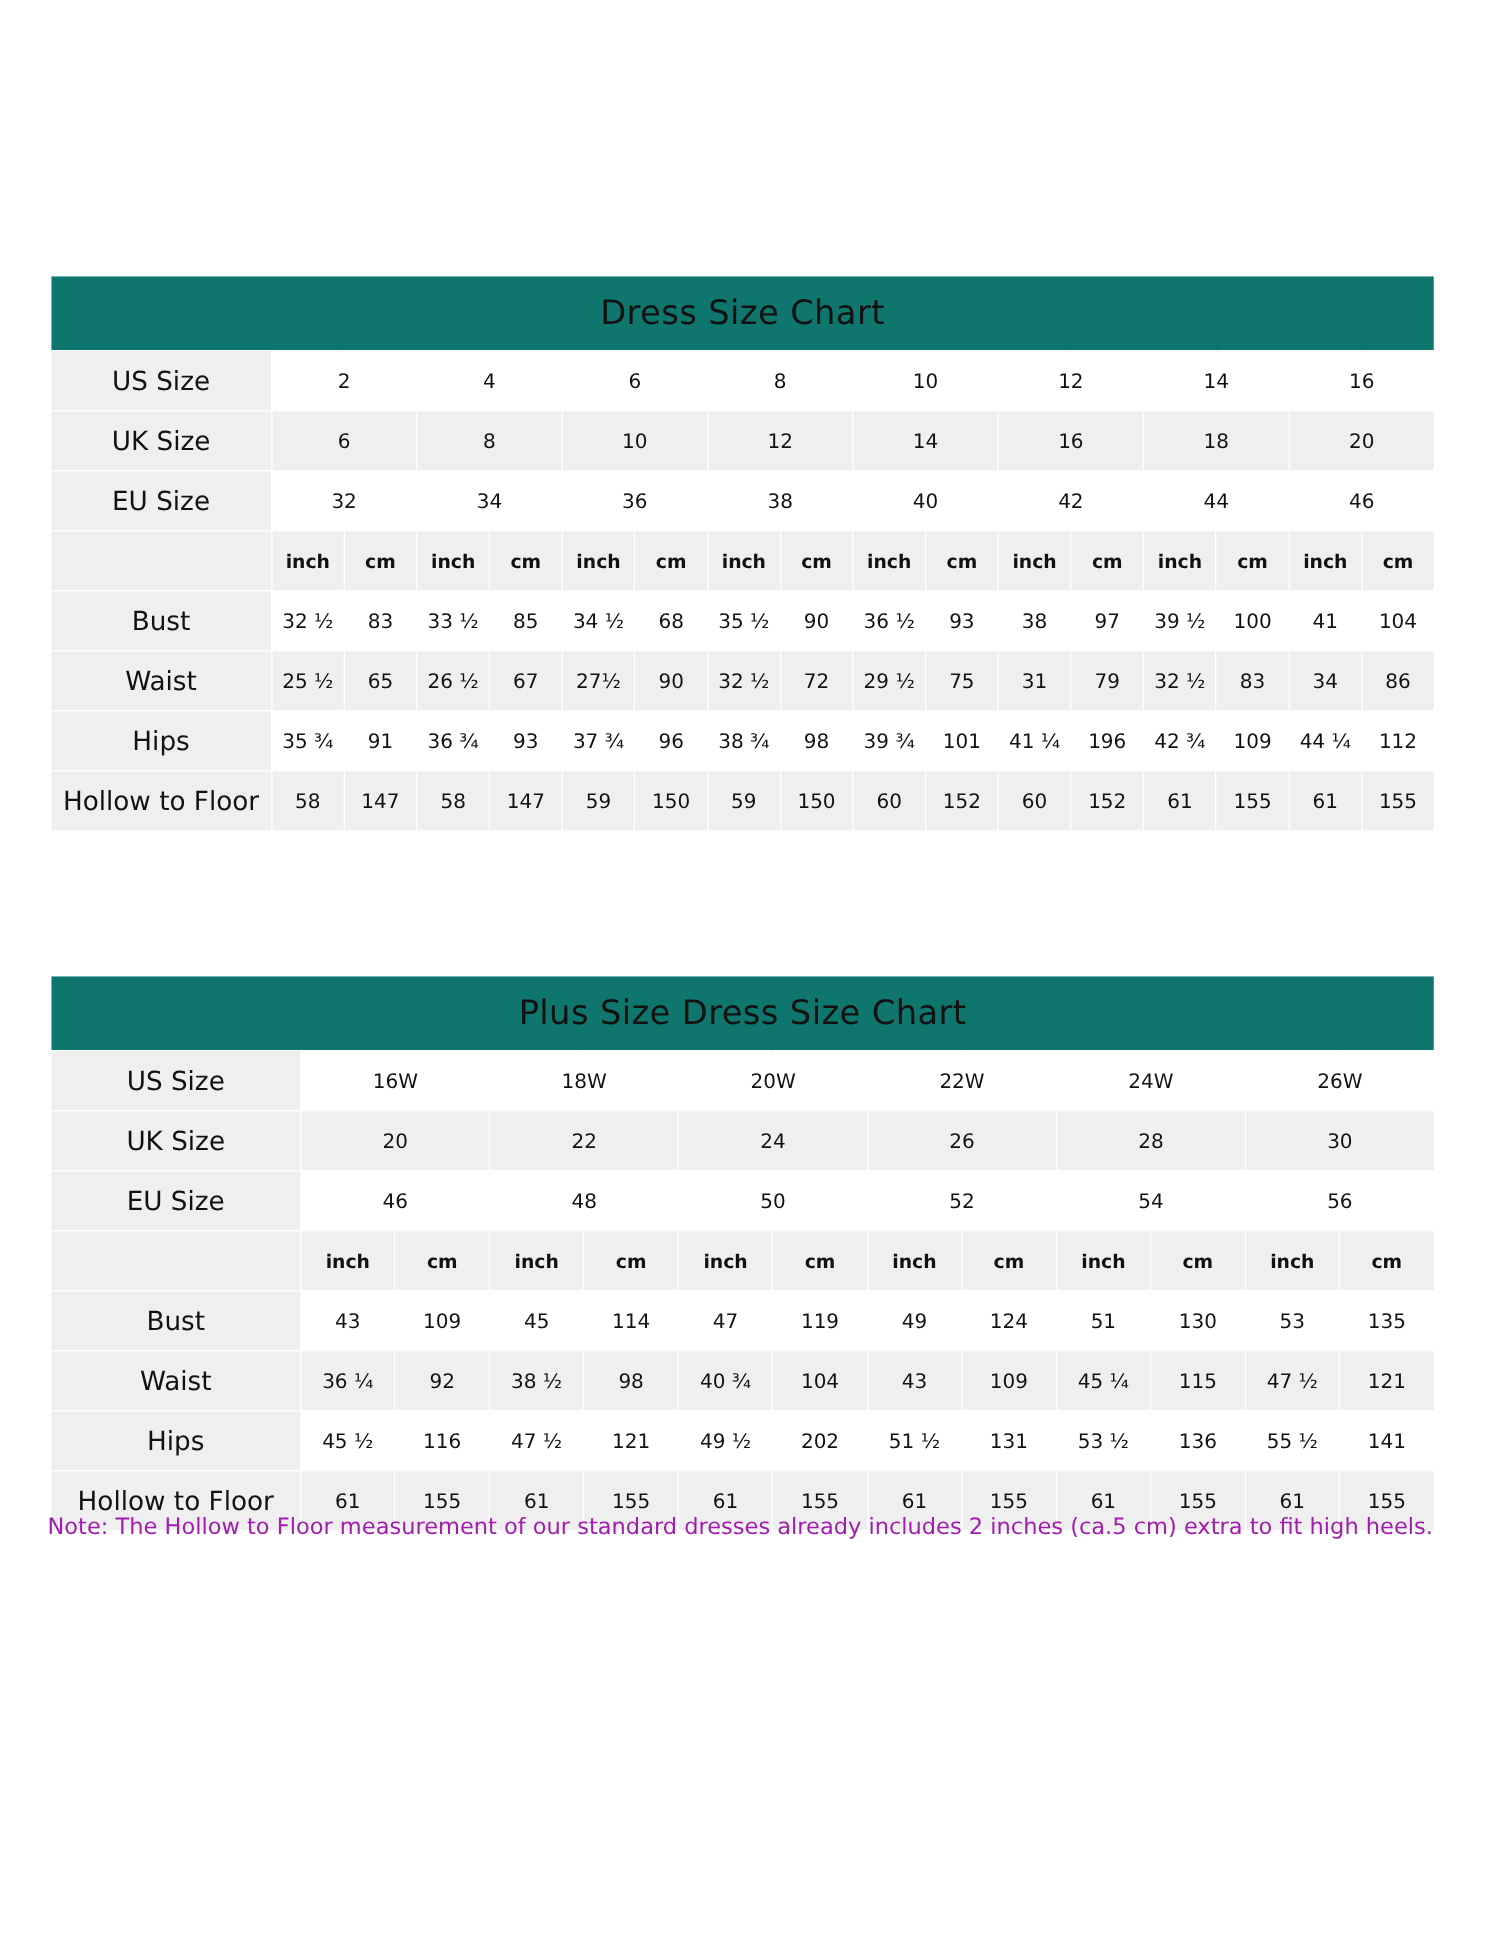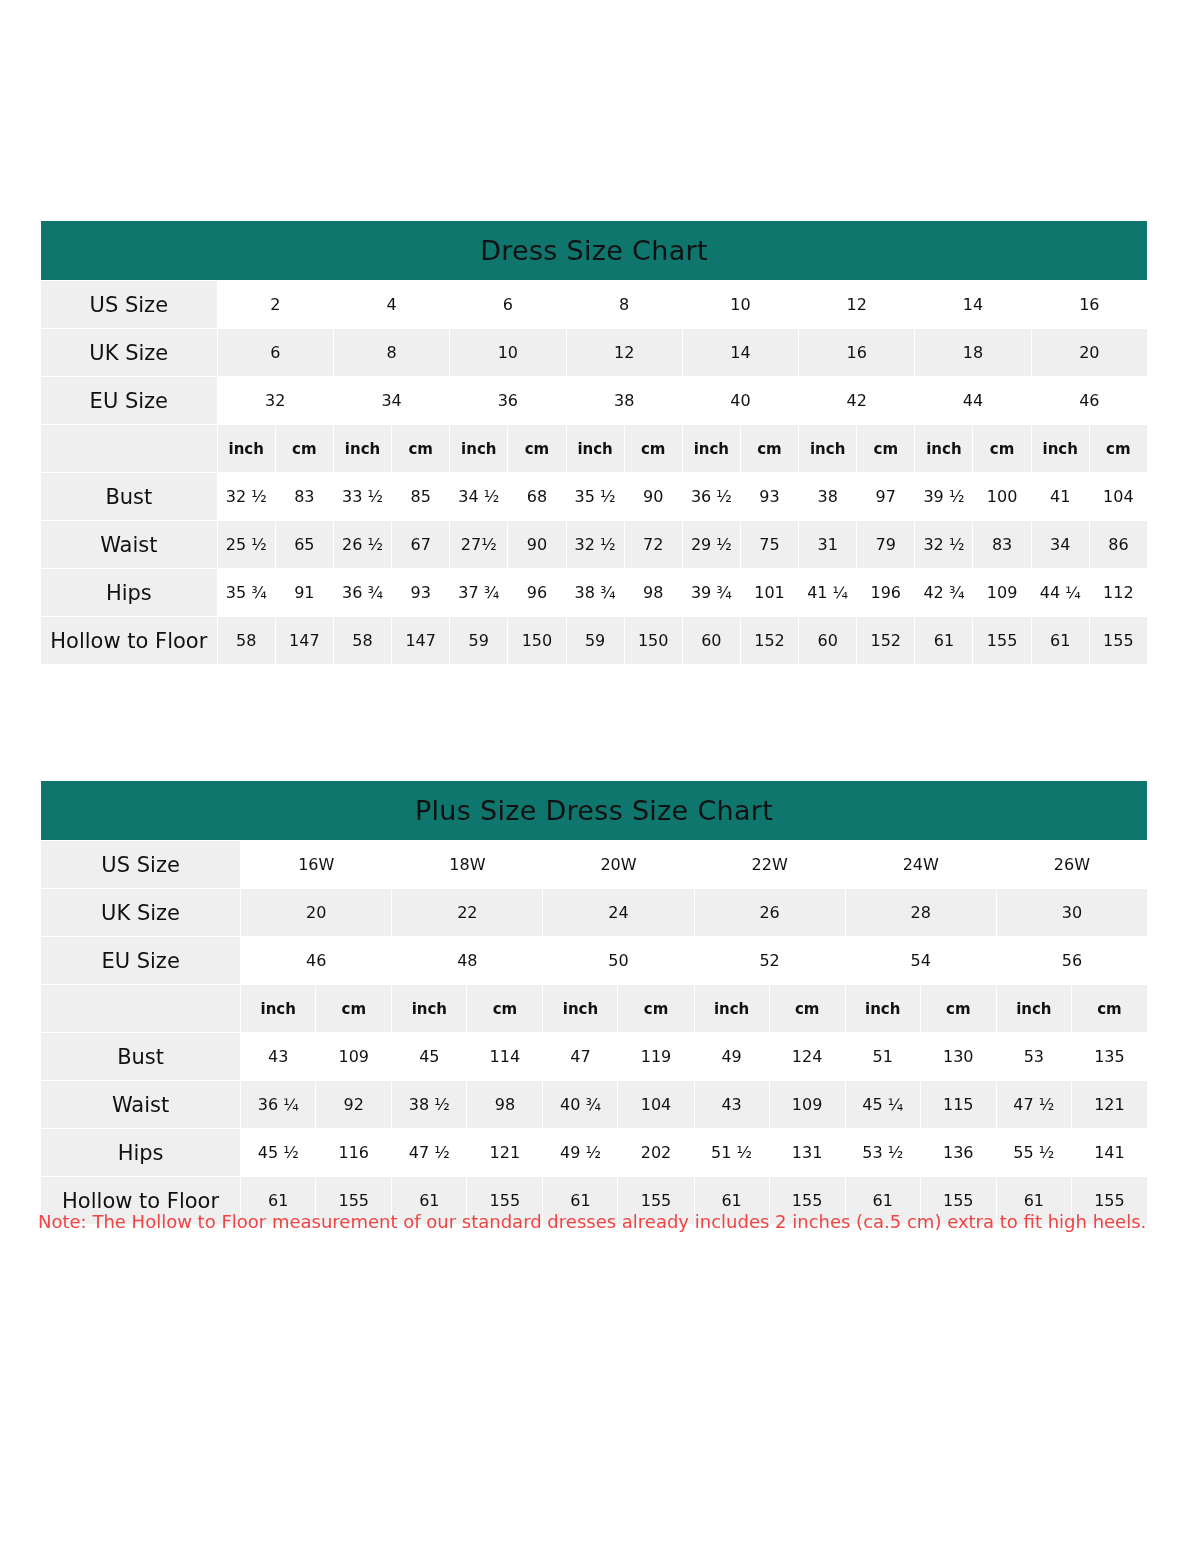--- a/index.html
+++ b/index.html
@@ -74,21 +74,21 @@
   .blank { background: #efefef; }
 
   
   .note {
     position: absolute;
     left: 38px;
     top: 1208px;
     width: 1110px;
     font-size: 18px;
     line-height: 1.55;
-    color: #ef4444;
+    color: #a21caf;
   }
   .note p { margin: 0; }
 </style>
 </head>
 <body>
 
 <div class="page">
 
   <div class="chart-1">
     <table class="size-table">

